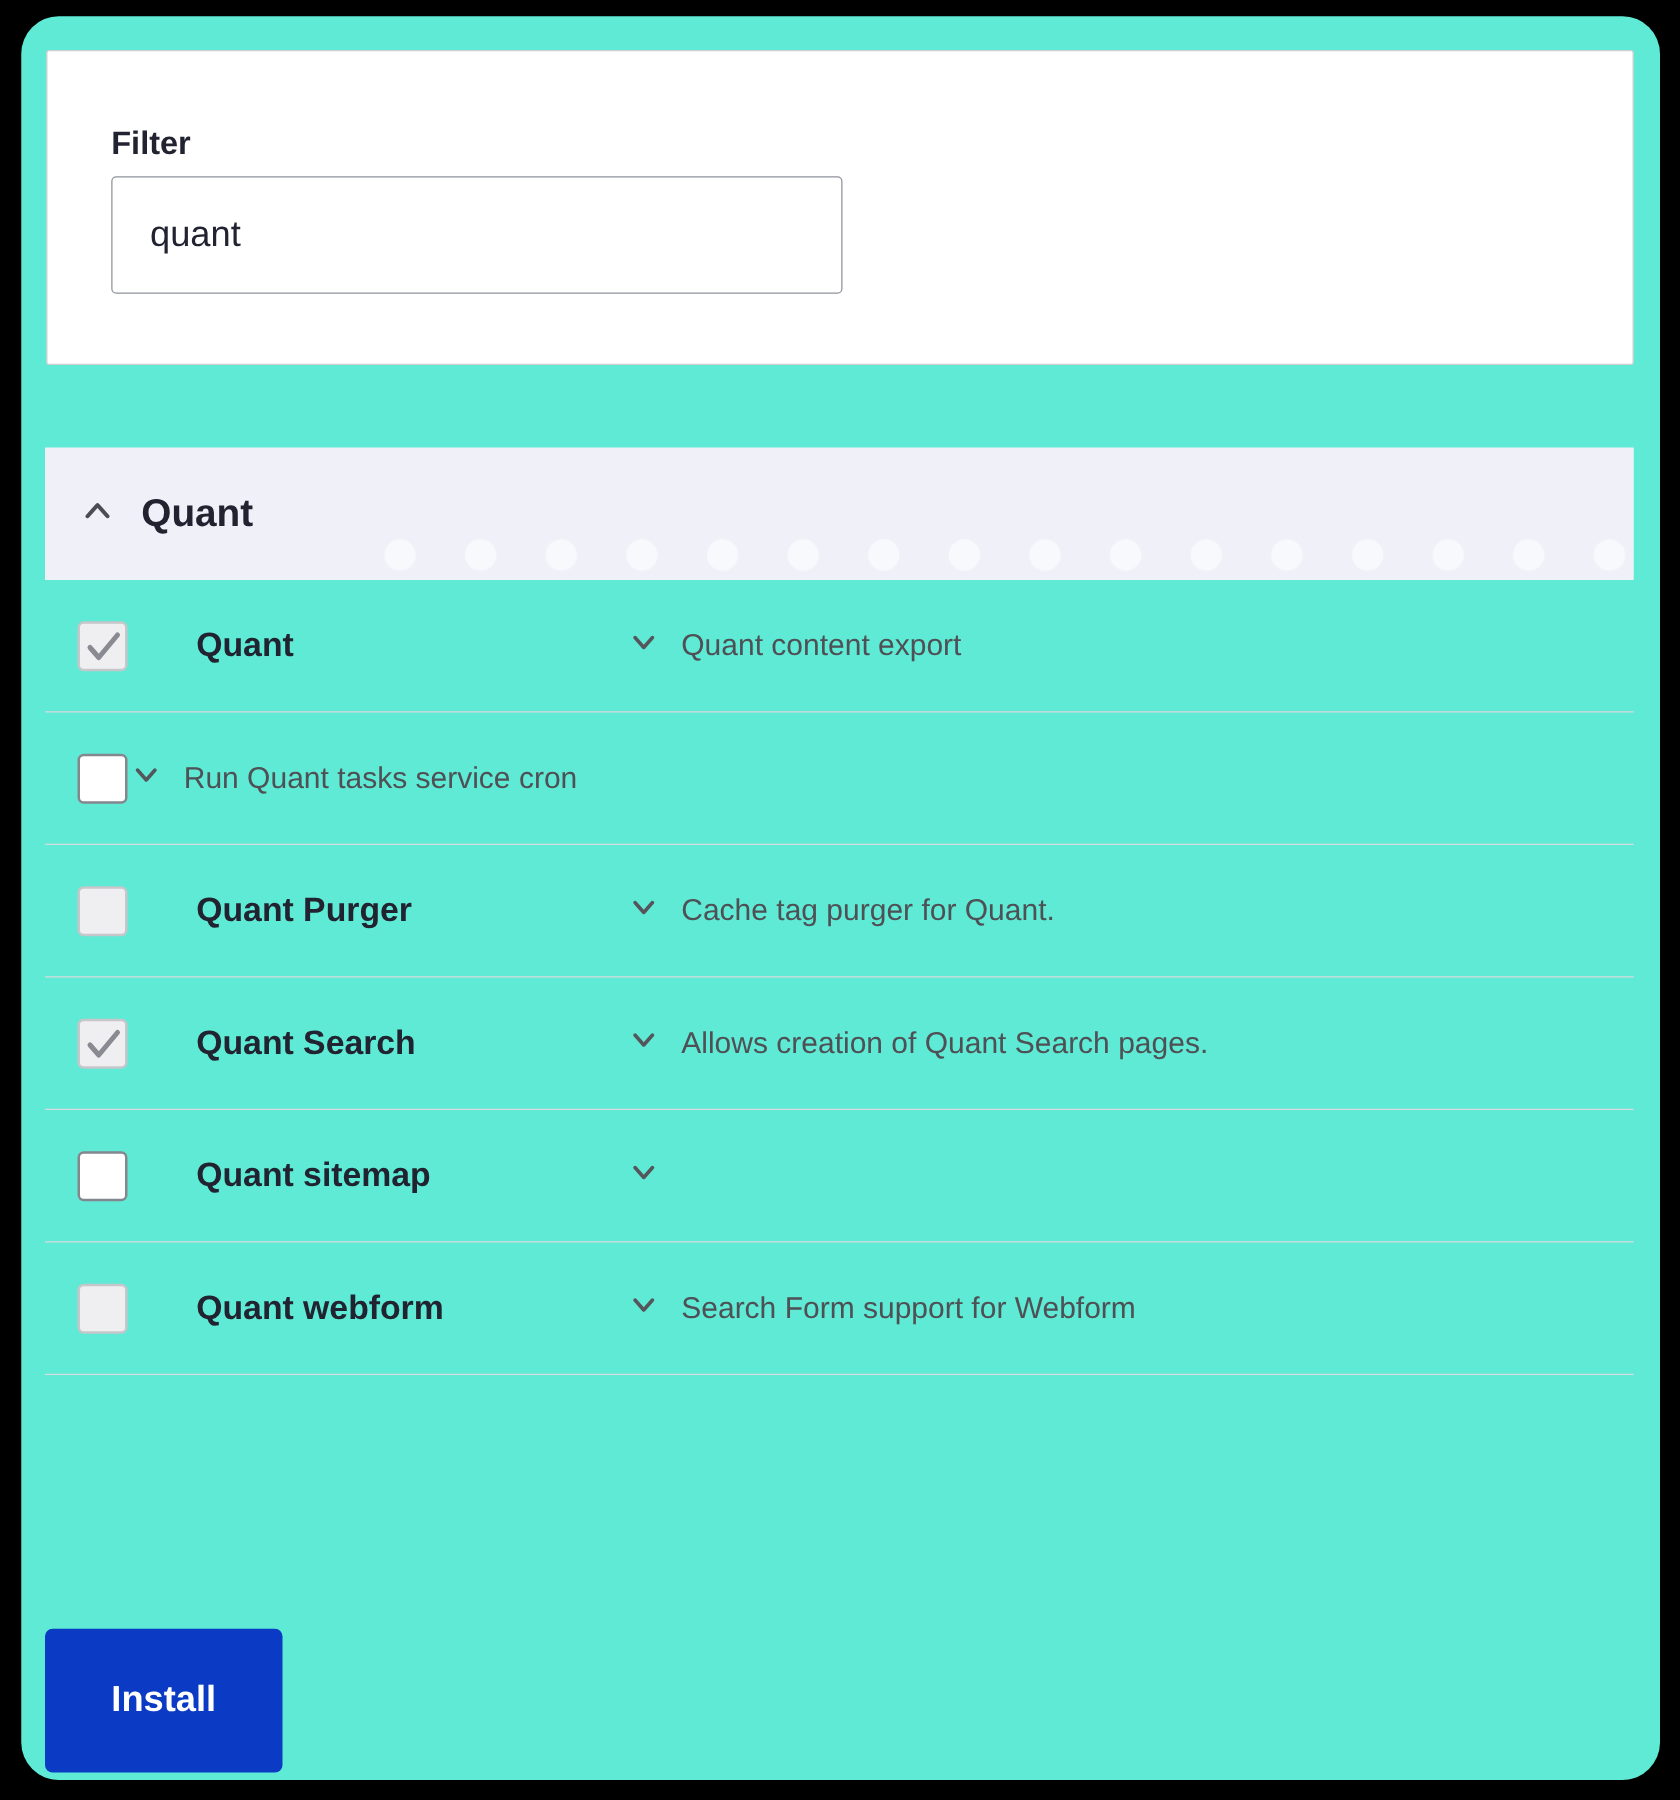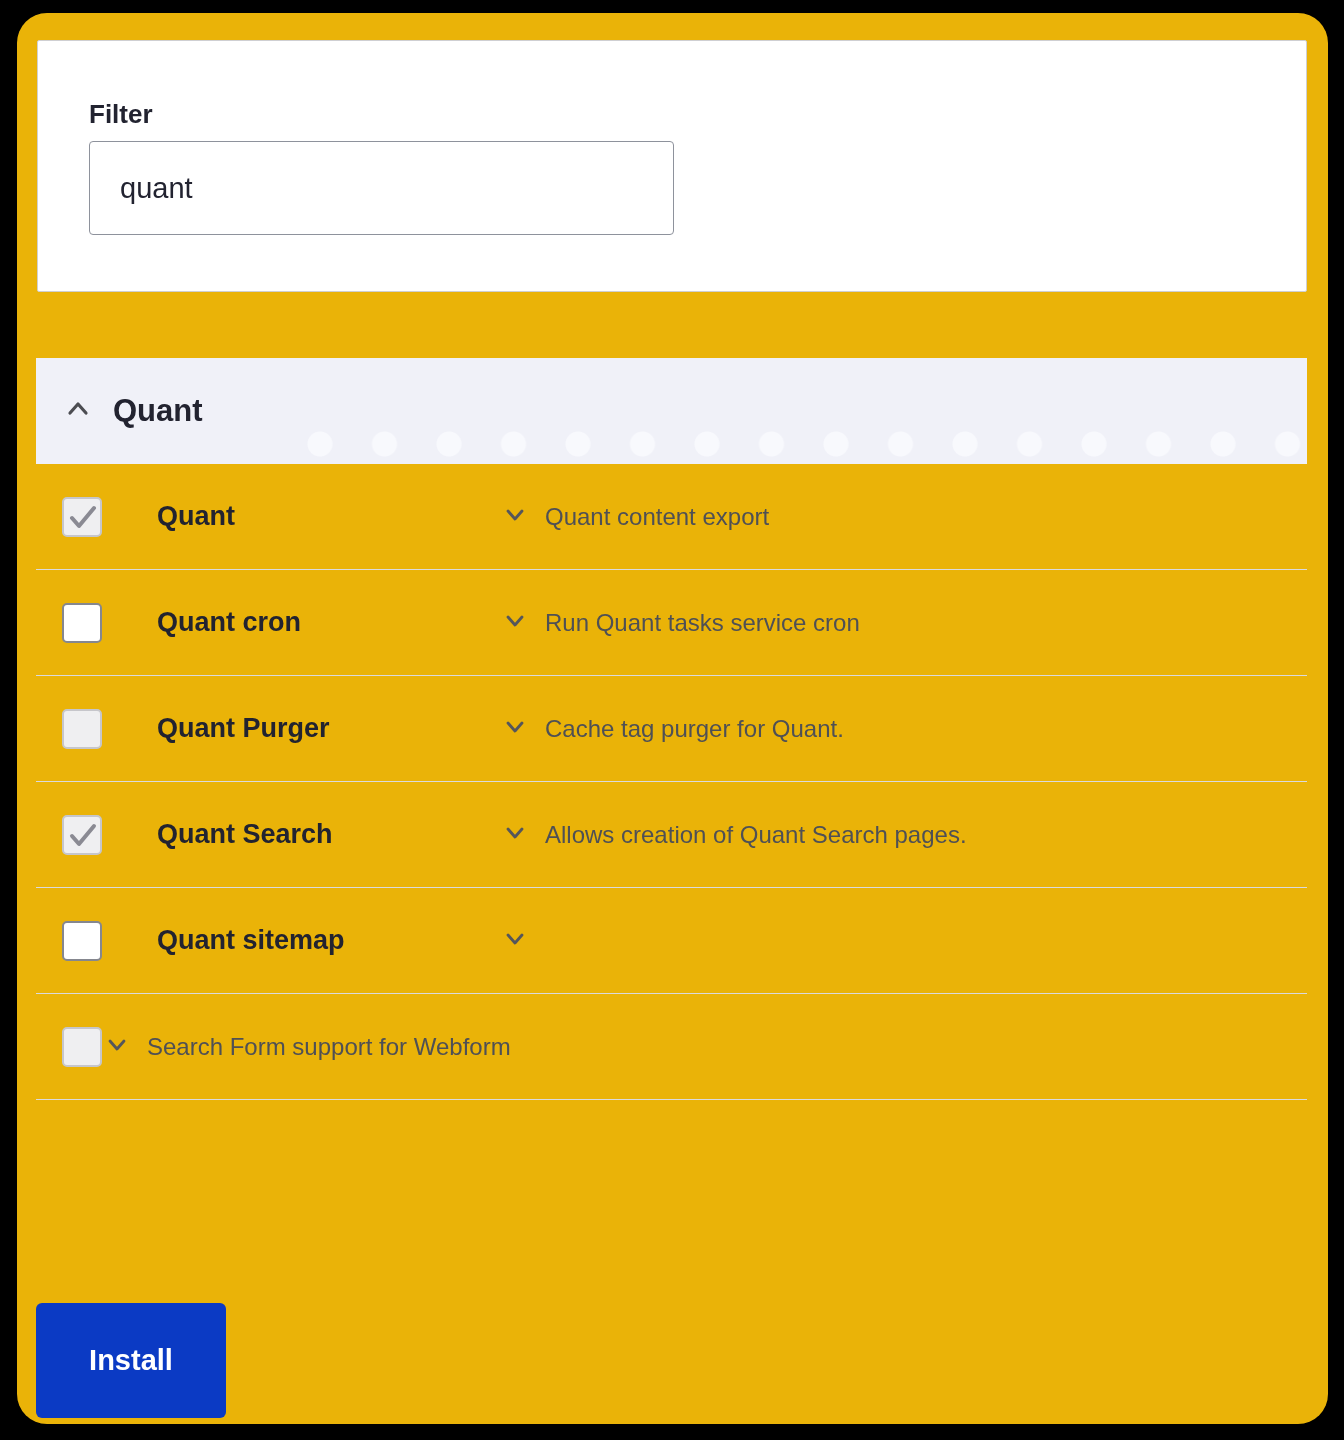--- a/index.html
+++ b/index.html
@@ -7,21 +7,21 @@
     width:1344px;height:1440px;
     background:#000;
     font-family:"Liberation Sans", sans-serif;
     position:relative;
     overflow:hidden;
   }
   .panel{
     position:absolute;
     left:17px;top:13px;
     width:1311px;height:1411px;
-    background:#eab308;
+    background:#5eead4;
     border-radius:30px;
     box-sizing:border-box;
   }
   
   .filter-card{
     position:absolute;
     left:20px;top:27px;
     width:1270px;height:252px;
     background:#fff;
     border:1px solid #cfcfd2;
@@ -162,21 +162,20 @@
         <svg width="30" height="30" viewBox="0 0 30 30">
           <polyline points="8,11 15,19 22,11" fill="none" stroke="#55565b" stroke-width="2.8" stroke-linecap="round" stroke-linejoin="round"></polyline>
         </svg>
       </span>
       <div class="module-desc">Quant content export</div>
     </div>
       <div class="module-row">
       <div class="checkbox enabled">
         
       </div>
-      <div class="module-name">Quant cron</div>
       <span class="row-chev">
         <svg width="30" height="30" viewBox="0 0 30 30">
           <polyline points="8,11 15,19 22,11" fill="none" stroke="#55565b" stroke-width="2.8" stroke-linecap="round" stroke-linejoin="round"></polyline>
         </svg>
       </span>
       <div class="module-desc">Run Quant tasks service cron</div>
     </div>
       <div class="module-row">
       <div class="checkbox disabled">
         
@@ -211,20 +210,21 @@
       <span class="row-chev">
         <svg width="30" height="30" viewBox="0 0 30 30">
           <polyline points="8,11 15,19 22,11" fill="none" stroke="#55565b" stroke-width="2.8" stroke-linecap="round" stroke-linejoin="round"></polyline>
         </svg>
       </span>
     </div>
       <div class="module-row">
       <div class="checkbox disabled">
         
       </div>
+      <div class="module-name">Quant webform</div>
       <span class="row-chev">
         <svg width="30" height="30" viewBox="0 0 30 30">
           <polyline points="8,11 15,19 22,11" fill="none" stroke="#55565b" stroke-width="2.8" stroke-linecap="round" stroke-linejoin="round"></polyline>
         </svg>
       </span>
       <div class="module-desc">Search Form support for Webform</div>
     </div>
     </div>
 
   <button class="install-btn">Install</button>

